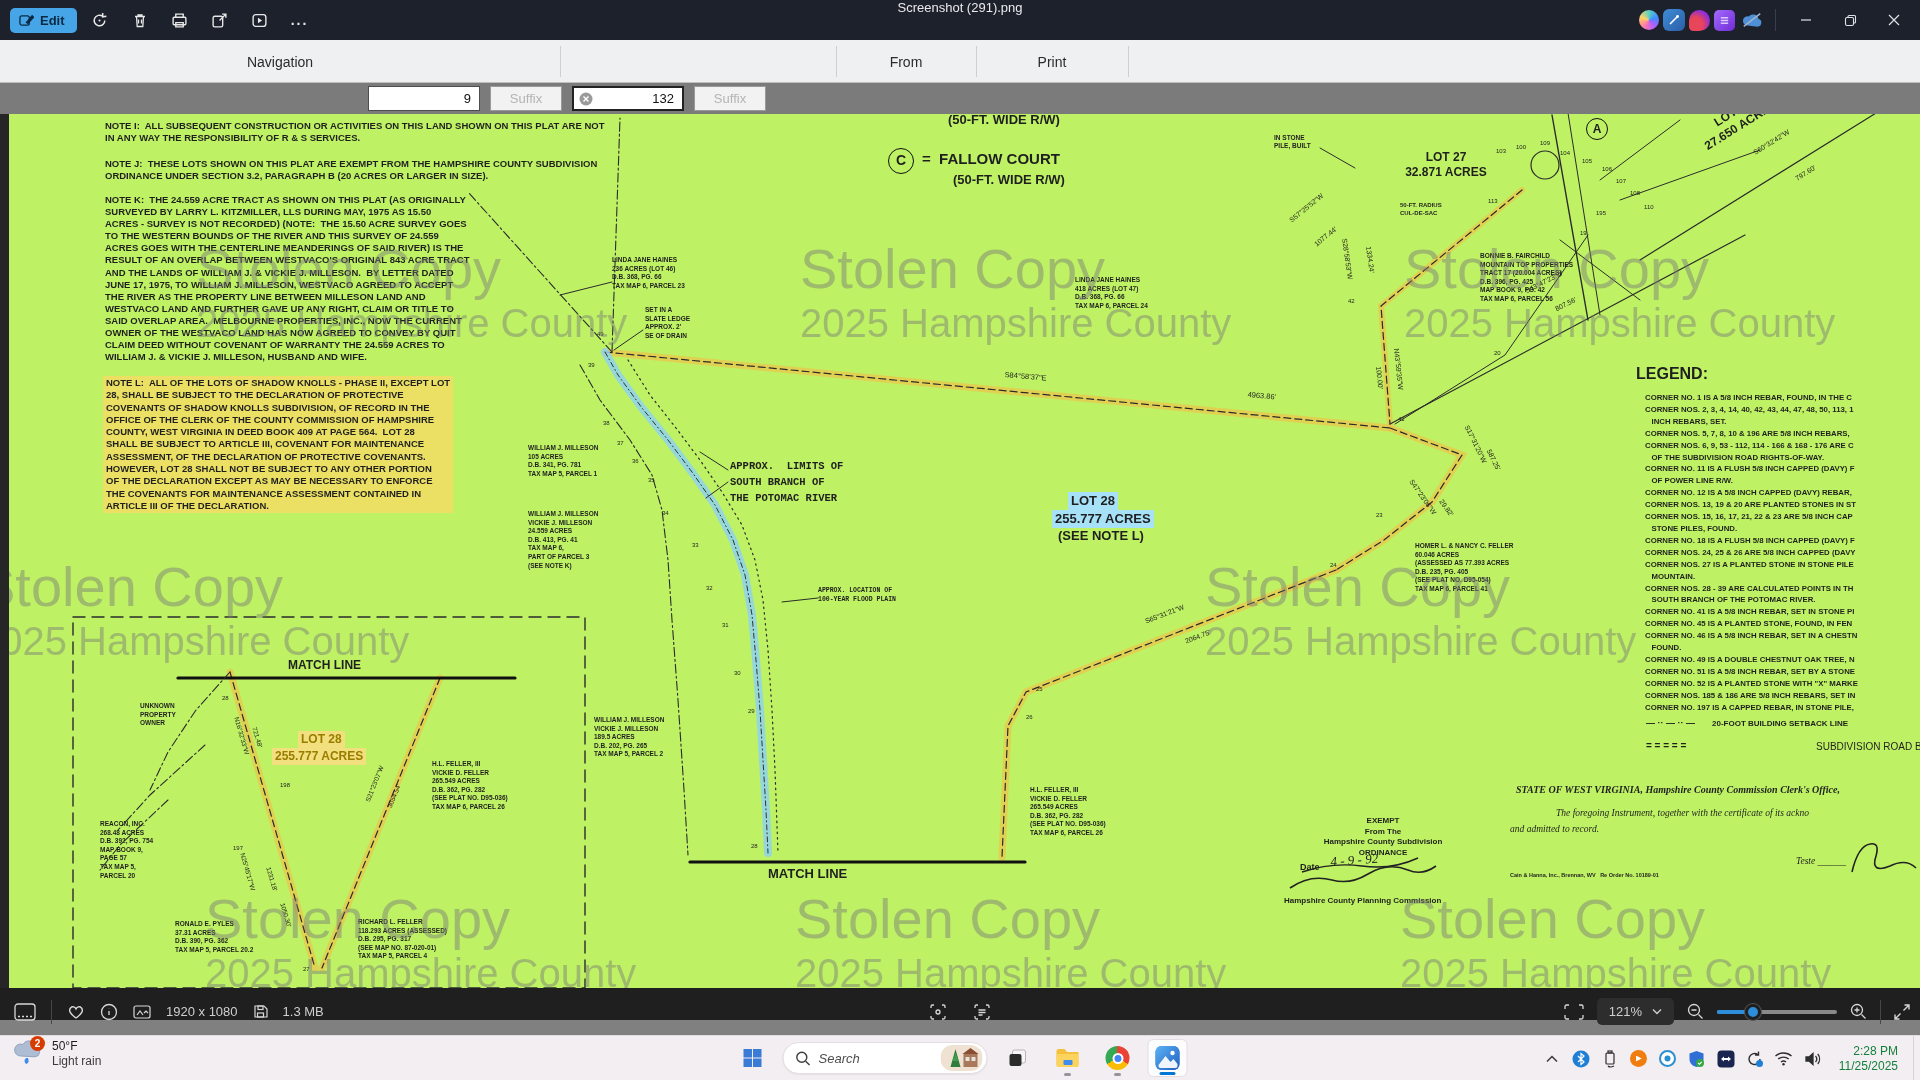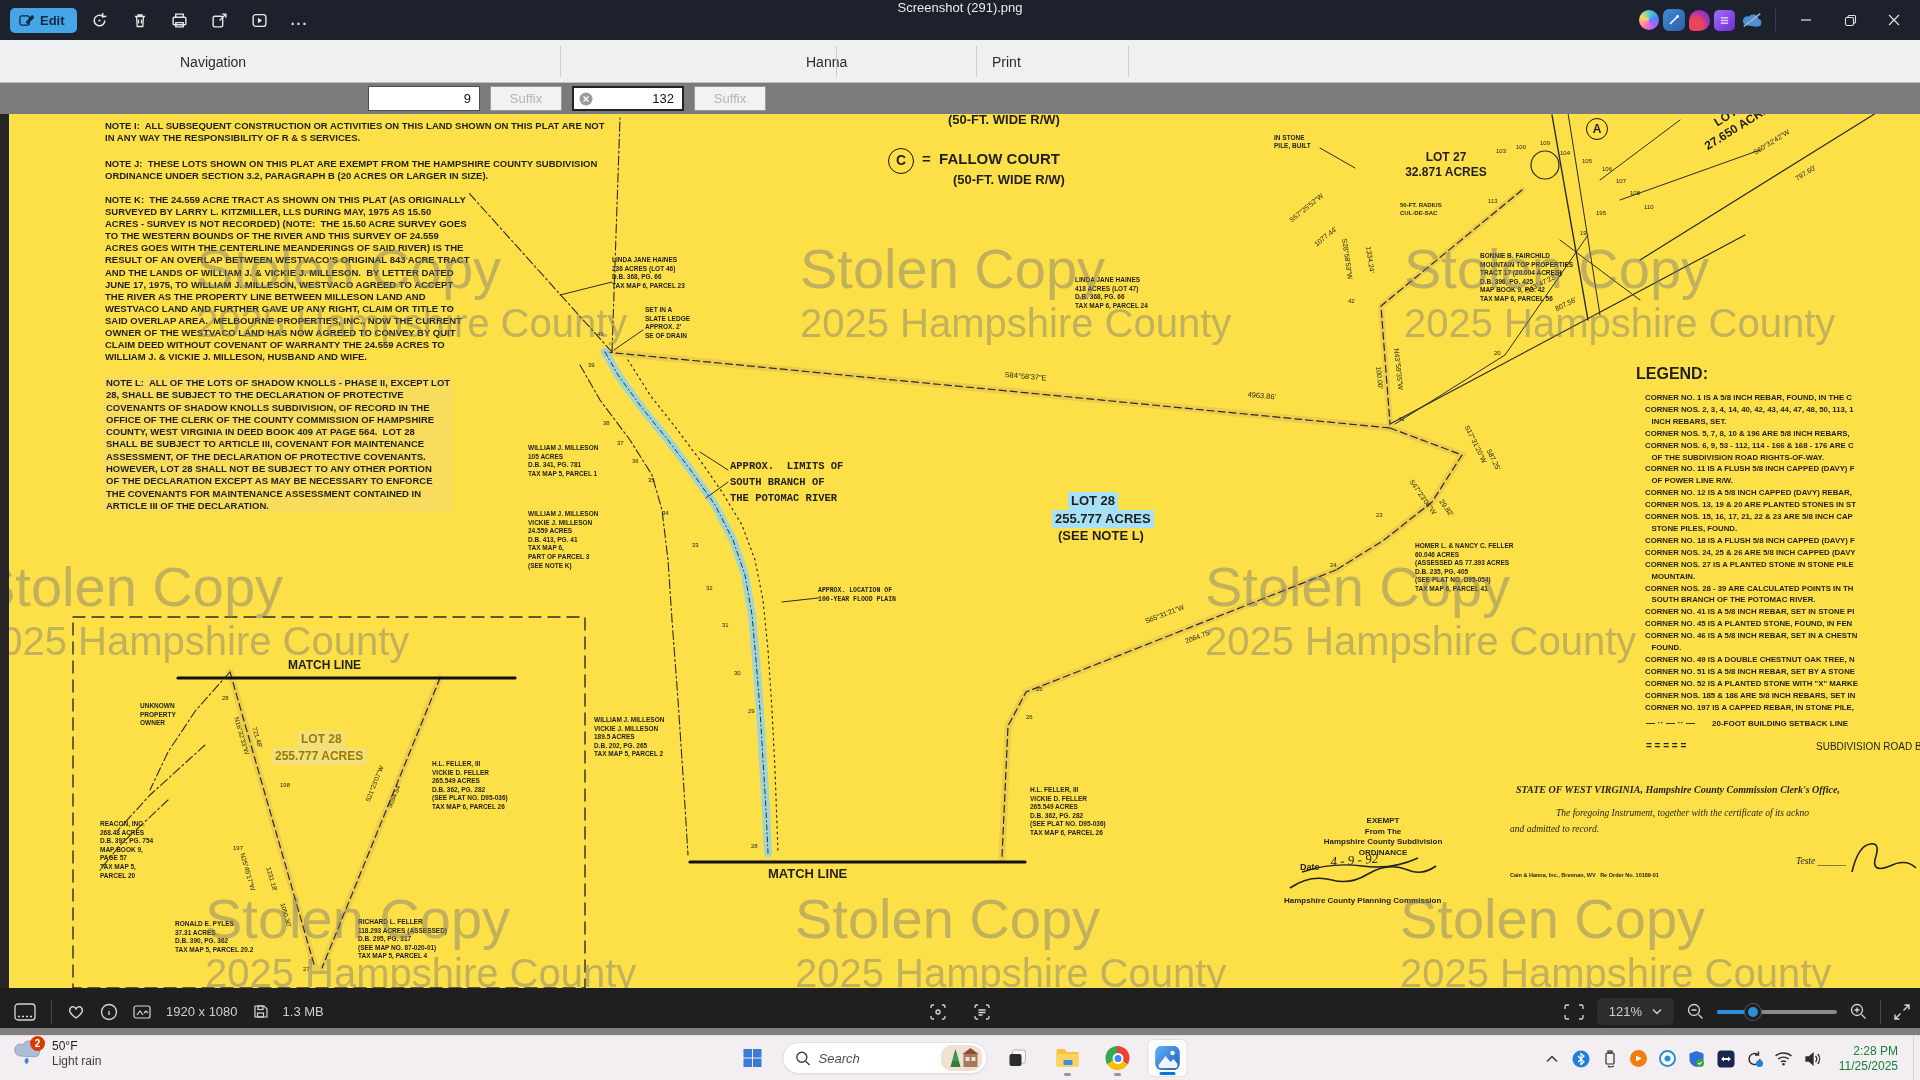--- a/index.html
+++ b/index.html
@@ -12,39 +12,39 @@
   .edit-btn { display:flex; align-items:center; gap:6px; background:#45a5e6; color:#0a2a44; border-radius:5px; padding:5px 12px 5px 9px; font-size:13px; font-weight:700; cursor:pointer; }
   .tb-icon { width:34px; height:30px; display:flex; align-items:center; justify-content:center; color:#e8e8e8; border-radius:4px; cursor:pointer; }
   .tb-title { position:absolute; left:0; right:0; top:0; height:40px; display:flex; justify-content:center; color:#e9e9ec; font-size:13px; pointer-events:none; }
   .tb-right { position:absolute; right:0; top:0; height:40px; display:flex; align-items:center; gap:4px; padding-right:6px; }
   .app-ic { width:26px; height:26px; border-radius:6px; display:flex; align-items:center; justify-content:center; cursor:pointer; }
   .win-ctl { width:40px; height:34px; display:flex; align-items:center; justify-content:center; color:#dfe2e8; font-size:14px; cursor:pointer; }
   .tb-sep { width:1px; height:22px; background:#3a3f4c; margin:0 6px; }
 
   
   #tabstrip { position:absolute; left:0; top:40px; width:1920px; height:43px; background:#eef0f2; border-bottom:1px solid #bfbfbf; z-index:50; }
-  .ribbon-tab { position:absolute; top:0; height:43px; display:flex; align-items:center; font-size:14px; color:#2b2b2b; cursor:pointer; }
+  .ribbon-tab { position:absolute; top:0; height:43px; display:flex; align-items:center; justify-content:center; font-size:14px; color:#2b2b2b; cursor:pointer; }
   .tab-sep { position:absolute; top:6px; height:31px; width:1px; background:#cfcfcf; }
 
   
   #navbar { position:absolute; left:0; top:83px; width:1920px; height:31px; background:#7b7b7b; z-index:50; }
   .nv-field { position:absolute; top:3px; height:25px; background:#fff; border:1px solid #4d4d4d; font-size:13px; color:#111; display:flex; align-items:center; }
   .nv-suffix { position:absolute; top:3px; height:25px; background:#f2f2f2; border:1px solid #9a9a9a; color:#b4b4b4; font-size:13px; display:flex; align-items:center; justify-content:center; }
   .dd-caret { position:absolute; right:0; top:0; width:22px; height:23px; background:#d2d2d2; border-left:1px solid #8d8d8d; display:flex; align-items:center; justify-content:center; font-size:9px; color:#444; }
 
   
-  #doc { position:absolute; left:0; top:114px; width:1920px; height:876px; background:#fde047; overflow:hidden; z-index:1; }
+  #doc { position:absolute; left:0; top:114px; width:1920px; height:876px; background:#bef264; overflow:hidden; z-index:1; }
   #doc svg.shapes { position:absolute; left:0; top:-114px; width:1920px; height:1080px; z-index:1; pointer-events:none; }
   .map-label { position:absolute; white-space:pre; color:#1f1f1f; transform-origin:0 0; z-index:2; }
   .map-circ { border:1.6px solid #111; border-radius:50%; display:flex; align-items:center; justify-content:center; white-space:nowrap; }
   .wm { position:absolute; z-index:5; pointer-events:none; color:rgba(120,120,120,.45); line-height:1.12; white-space:pre; }
   #edgeL { position:absolute; left:0; top:114px; width:9px; height:876px; background:#262626; z-index:6; }
 
   
-  #statusbar { position:absolute; left:0; top:988px; width:1920px; height:40px; background:#1f1f1f; color:#cfcfcf; z-index:50; }
+  #statusbar { position:absolute; left:0; top:988px; width:1920px; height:32px; background:#1f1f1f; color:#cfcfcf; z-index:50; }
   .sb-group { position:absolute; top:0; height:47px; display:flex; align-items:center; gap:15px; }
   .sb-ic { display:flex; align-items:center; justify-content:center; color:#d8d8d8; cursor:pointer; }
   .sb-txt { font-size:13px; color:#cfcfcf; }
   .sb-div { width:1px; height:24px; background:#474747; }
   .zoom-box { display:flex; align-items:center; gap:10px; background:#2d2d2d; border-radius:5px; padding:6px 12px; font-size:13px; cursor:pointer; }
   .slider { position:relative; width:120px; height:4px; background:#8a8a8a; border-radius:2px; cursor:pointer; }
   .slider .fill { position:absolute; left:0; top:0; height:4px; width:36px; background:#2d8ddb; border-radius:2px; }
   .slider .thumb { position:absolute; left:28px; top:-6px; width:16px; height:16px; border-radius:50%; background:#2d8ddb; border:3px solid #1f1f1f; box-shadow:0 0 0 1px #555; }
 
   
@@ -444,21 +444,21 @@
           </svg>
         </div>
     </div>
   </div>
 
   <div id="tabstrip">
     <div class="ribbon-tab" style="left:180px; width:200px;">
         <span>Navigation</span>
       </div>
     <div class="ribbon-tab" style="left:806px; width:200px;">
-        <span>Hanna</span>
+        <span>From</span>
       </div>
     <div class="ribbon-tab" style="left:992px; width:120px;">
         <span>Print</span>
       </div>
     <div class="tab-sep" style="left:560px;"></div>
     <div class="tab-sep" style="left:836px;"></div>
     <div class="tab-sep" style="left:976px;"></div>
     <div class="tab-sep" style="left:1128px;"></div>
   </div>
 

